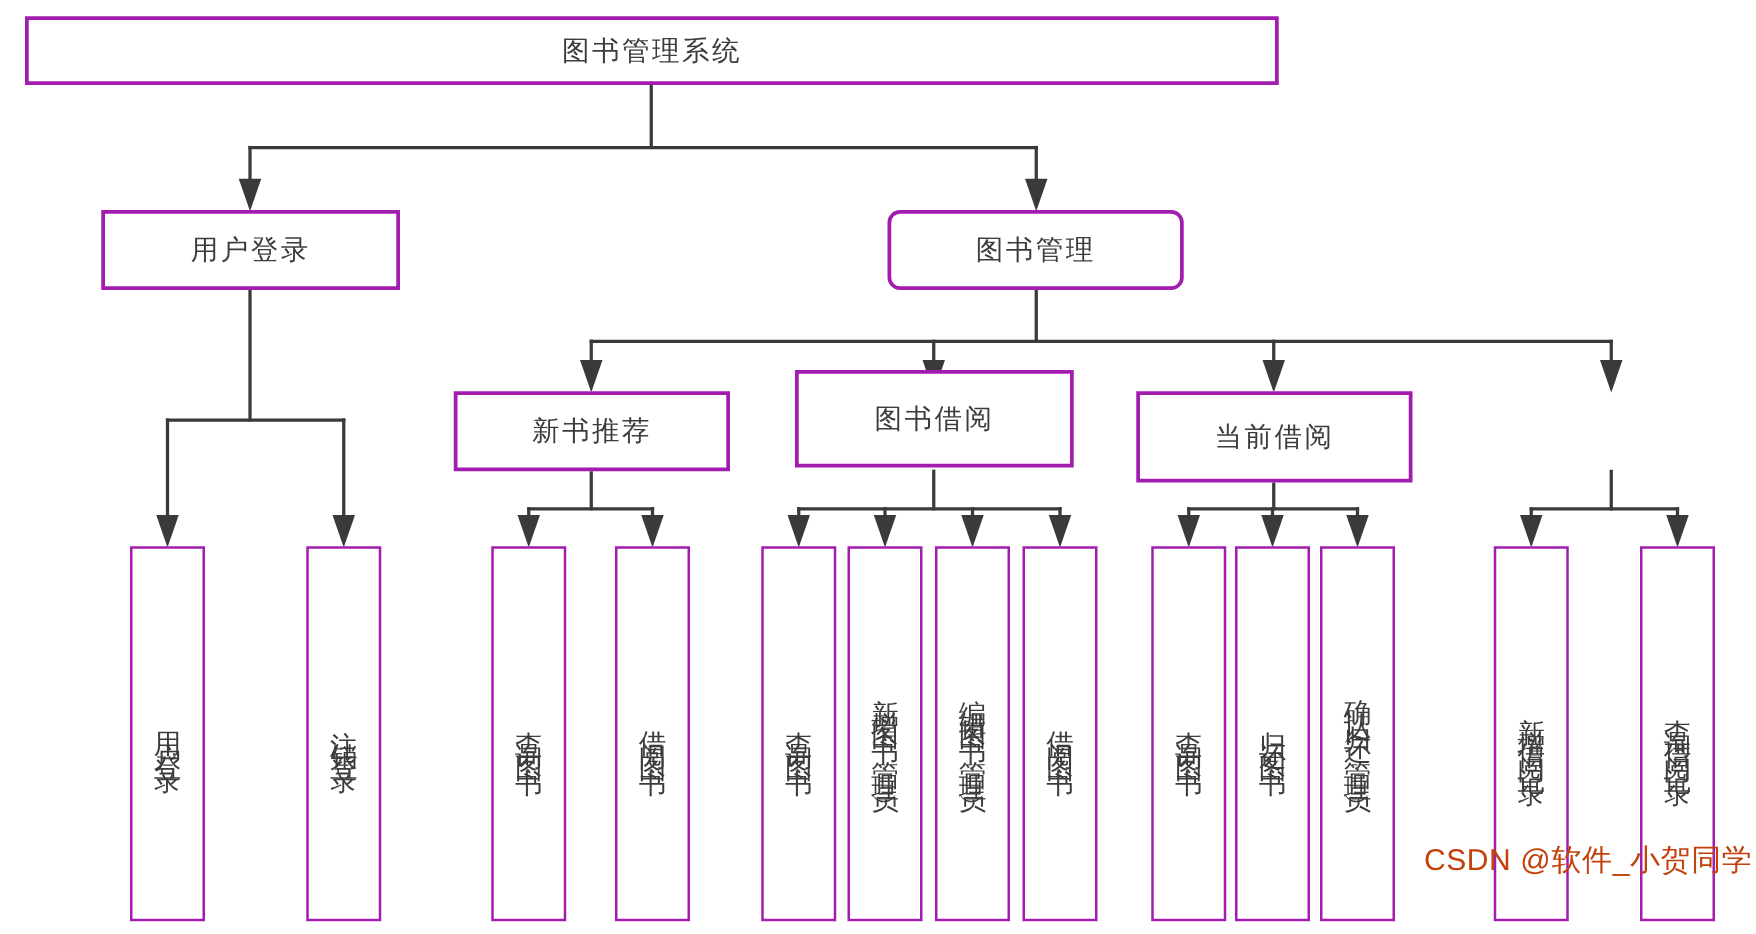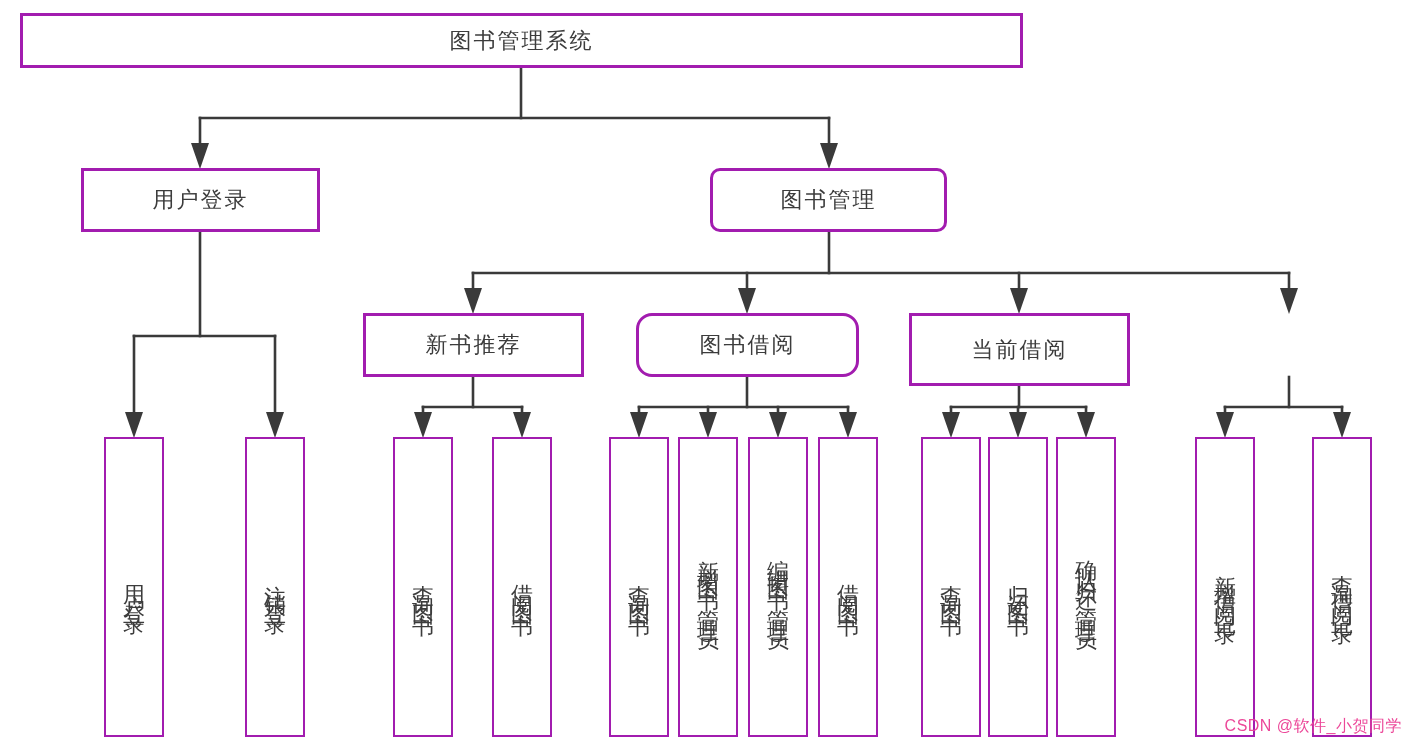--- a/index.html
+++ b/index.html
@@ -41,25 +41,25 @@
   .nbox.v span {
     writing-mode: vertical-rl;
     text-orientation: upright;
     font-size: 22px;
     letter-spacing: 10px;
     line-height: 1;
     white-space: nowrap;
   }
   .watermark {
     position: absolute;
-    top: 716px;
+    top: 672px;
     right: 3px;
-    font-size: 16px;
+    font-size: 24px;
     letter-spacing: 0.5px;
-    color: #ec4899;
+    color: #c2410c;
     white-space: nowrap;
   }
 </style>
 </head>
 <body>
 
 <div class="stage">
 
   <svg class="connectors" viewBox="0 0 1405 747">
 
@@ -144,21 +144,21 @@
   <div class="nbox h" style="left:81px; top:168px; width:239px; height:64px;">
     <span>用户登录</span>
   </div>
   <div class="nbox h" style="left:710px; top:168px; width:237px; height:64px;border-radius:10px;">
     <span>图书管理</span>
   </div>
 
   <div class="nbox h" style="left:363px; top:313px; width:221px; height:64px;">
     <span>新书推荐</span>
   </div>
-  <div class="nbox h" style="left:636px; top:313px; width:223px; height:64px;border-radius:16px;">
+  <div class="nbox h" style="left:636px; top:296px; width:223px; height:78px;">
     <span>图书借阅</span>
   </div>
   <div class="nbox h" style="left:909px; top:313px; width:221px; height:73px;">
     <span>当前借阅</span>
   </div>
 
   <div class="nbox v" style="left:104px; top:437px; width:60px; height:300px;">
     <span>用户登录</span>
   </div>
   <div class="nbox v" style="left:245px; top:437px; width:60px; height:300px;">

